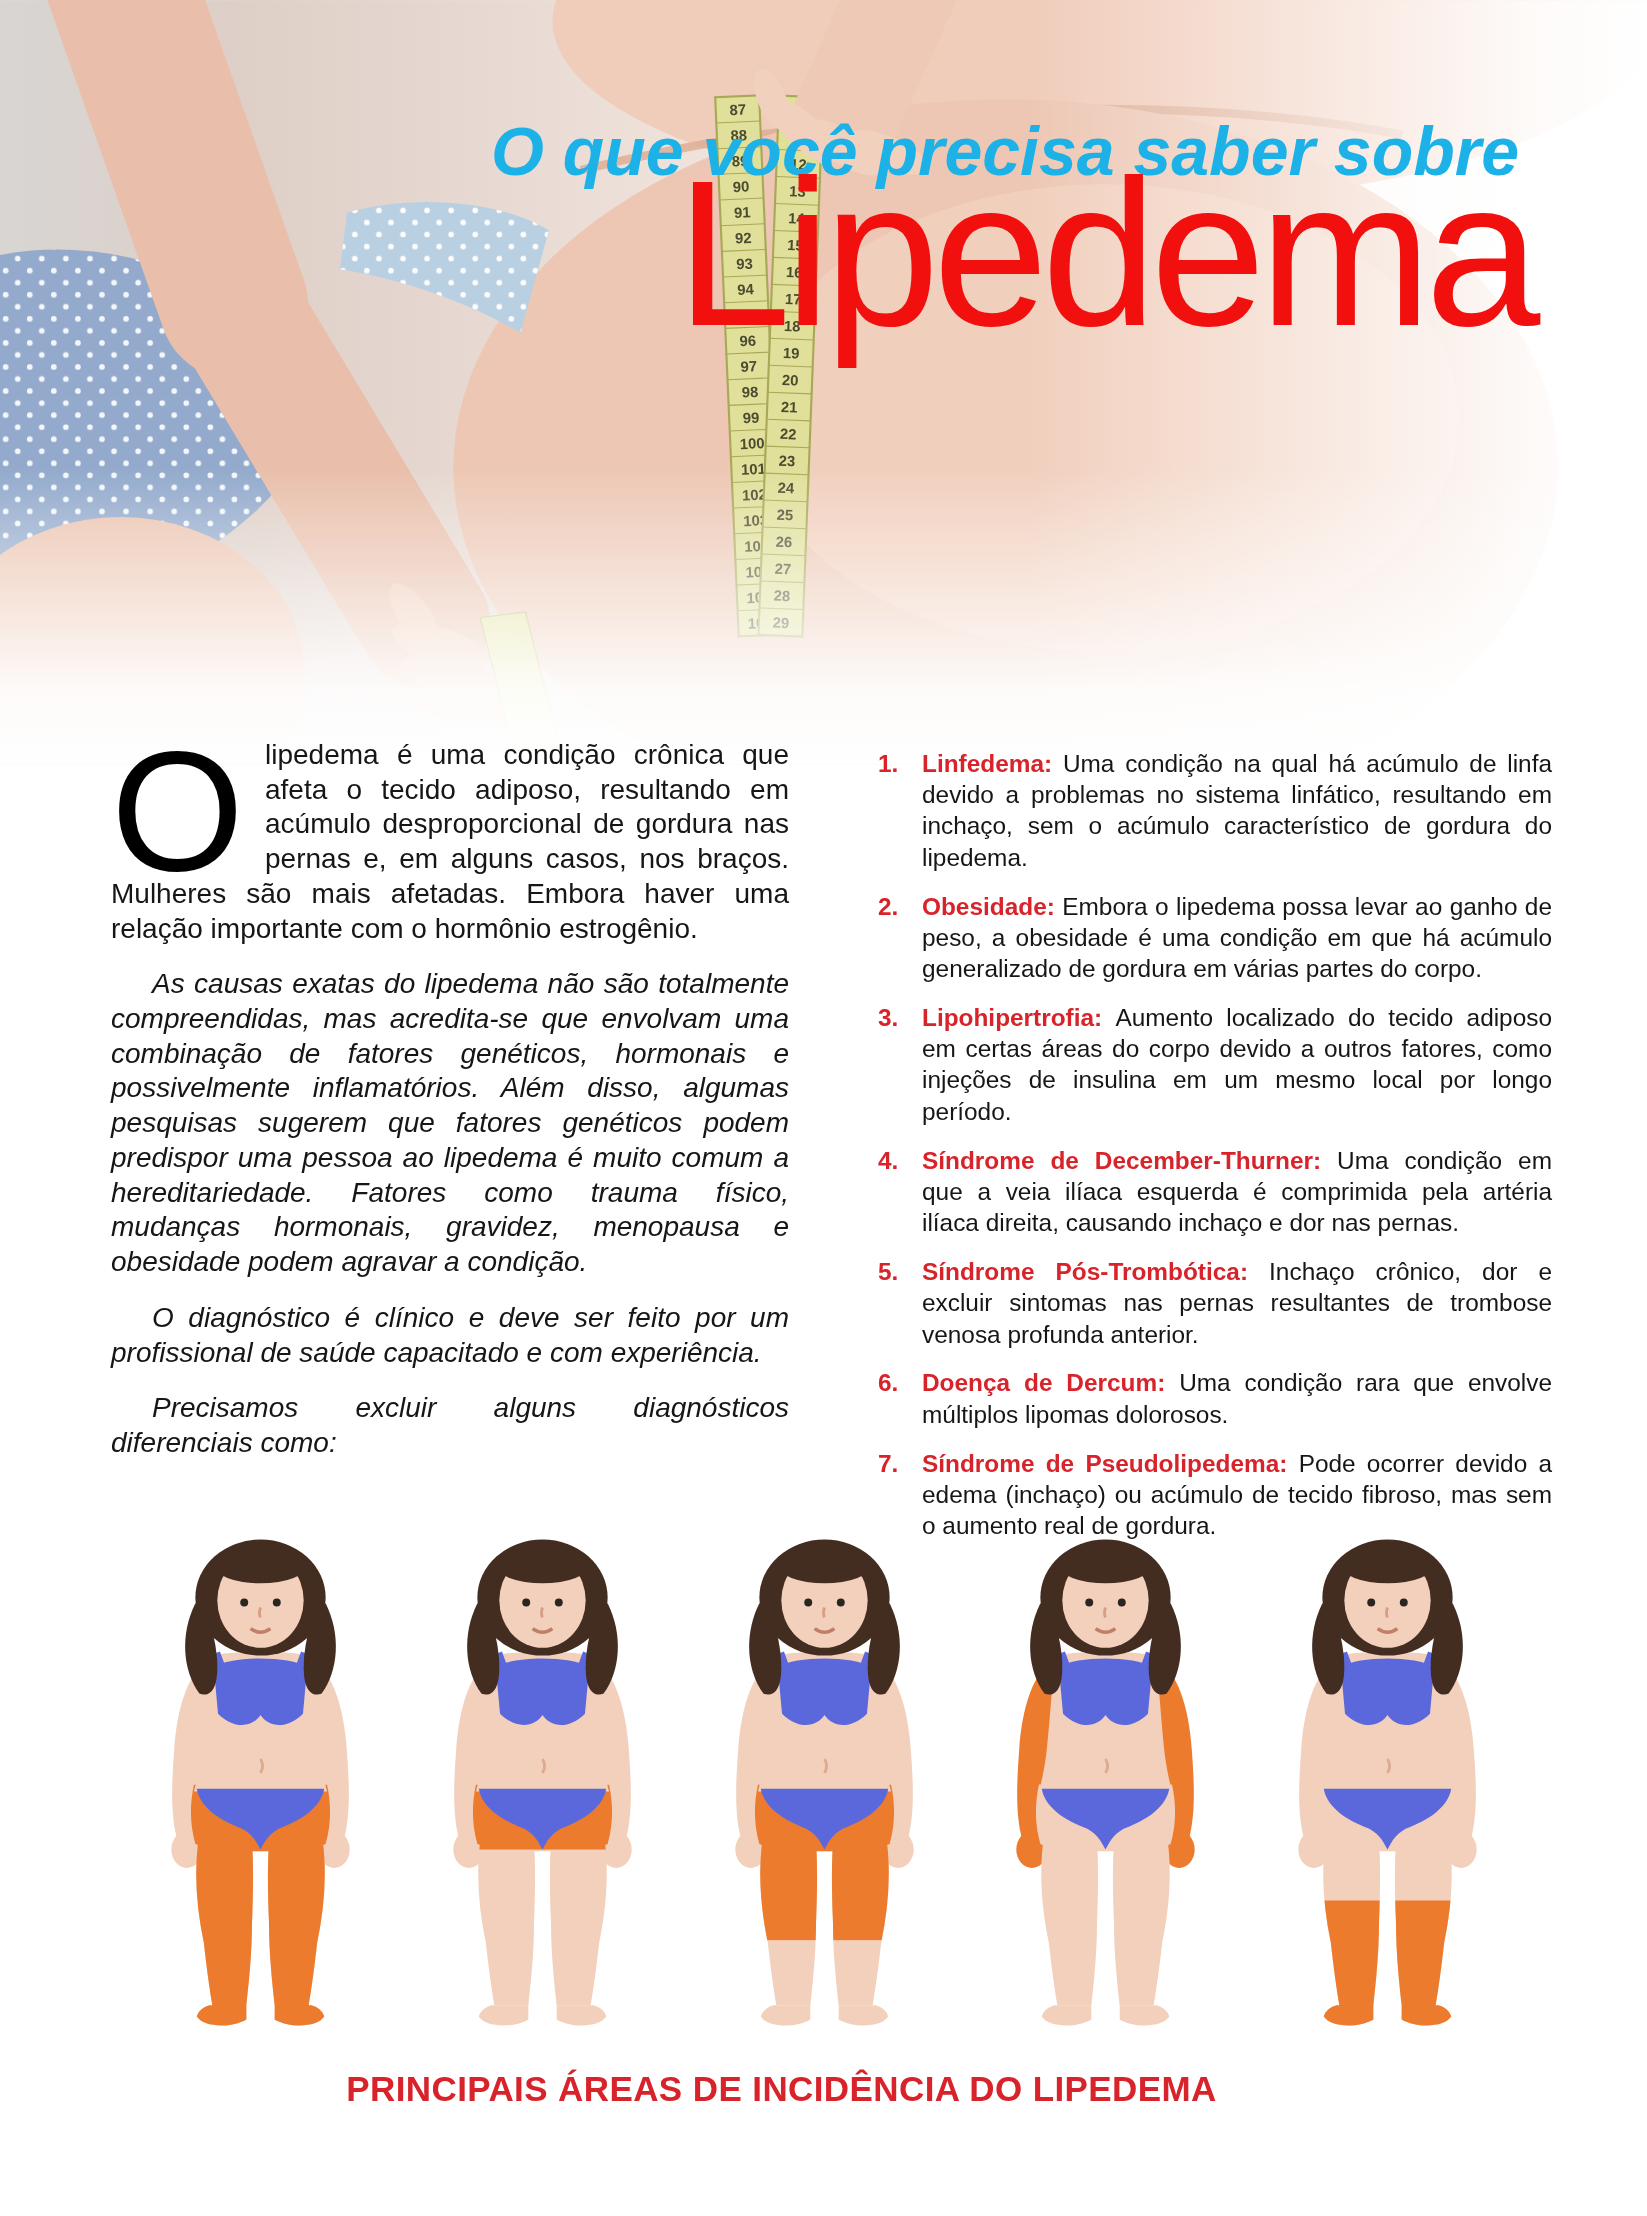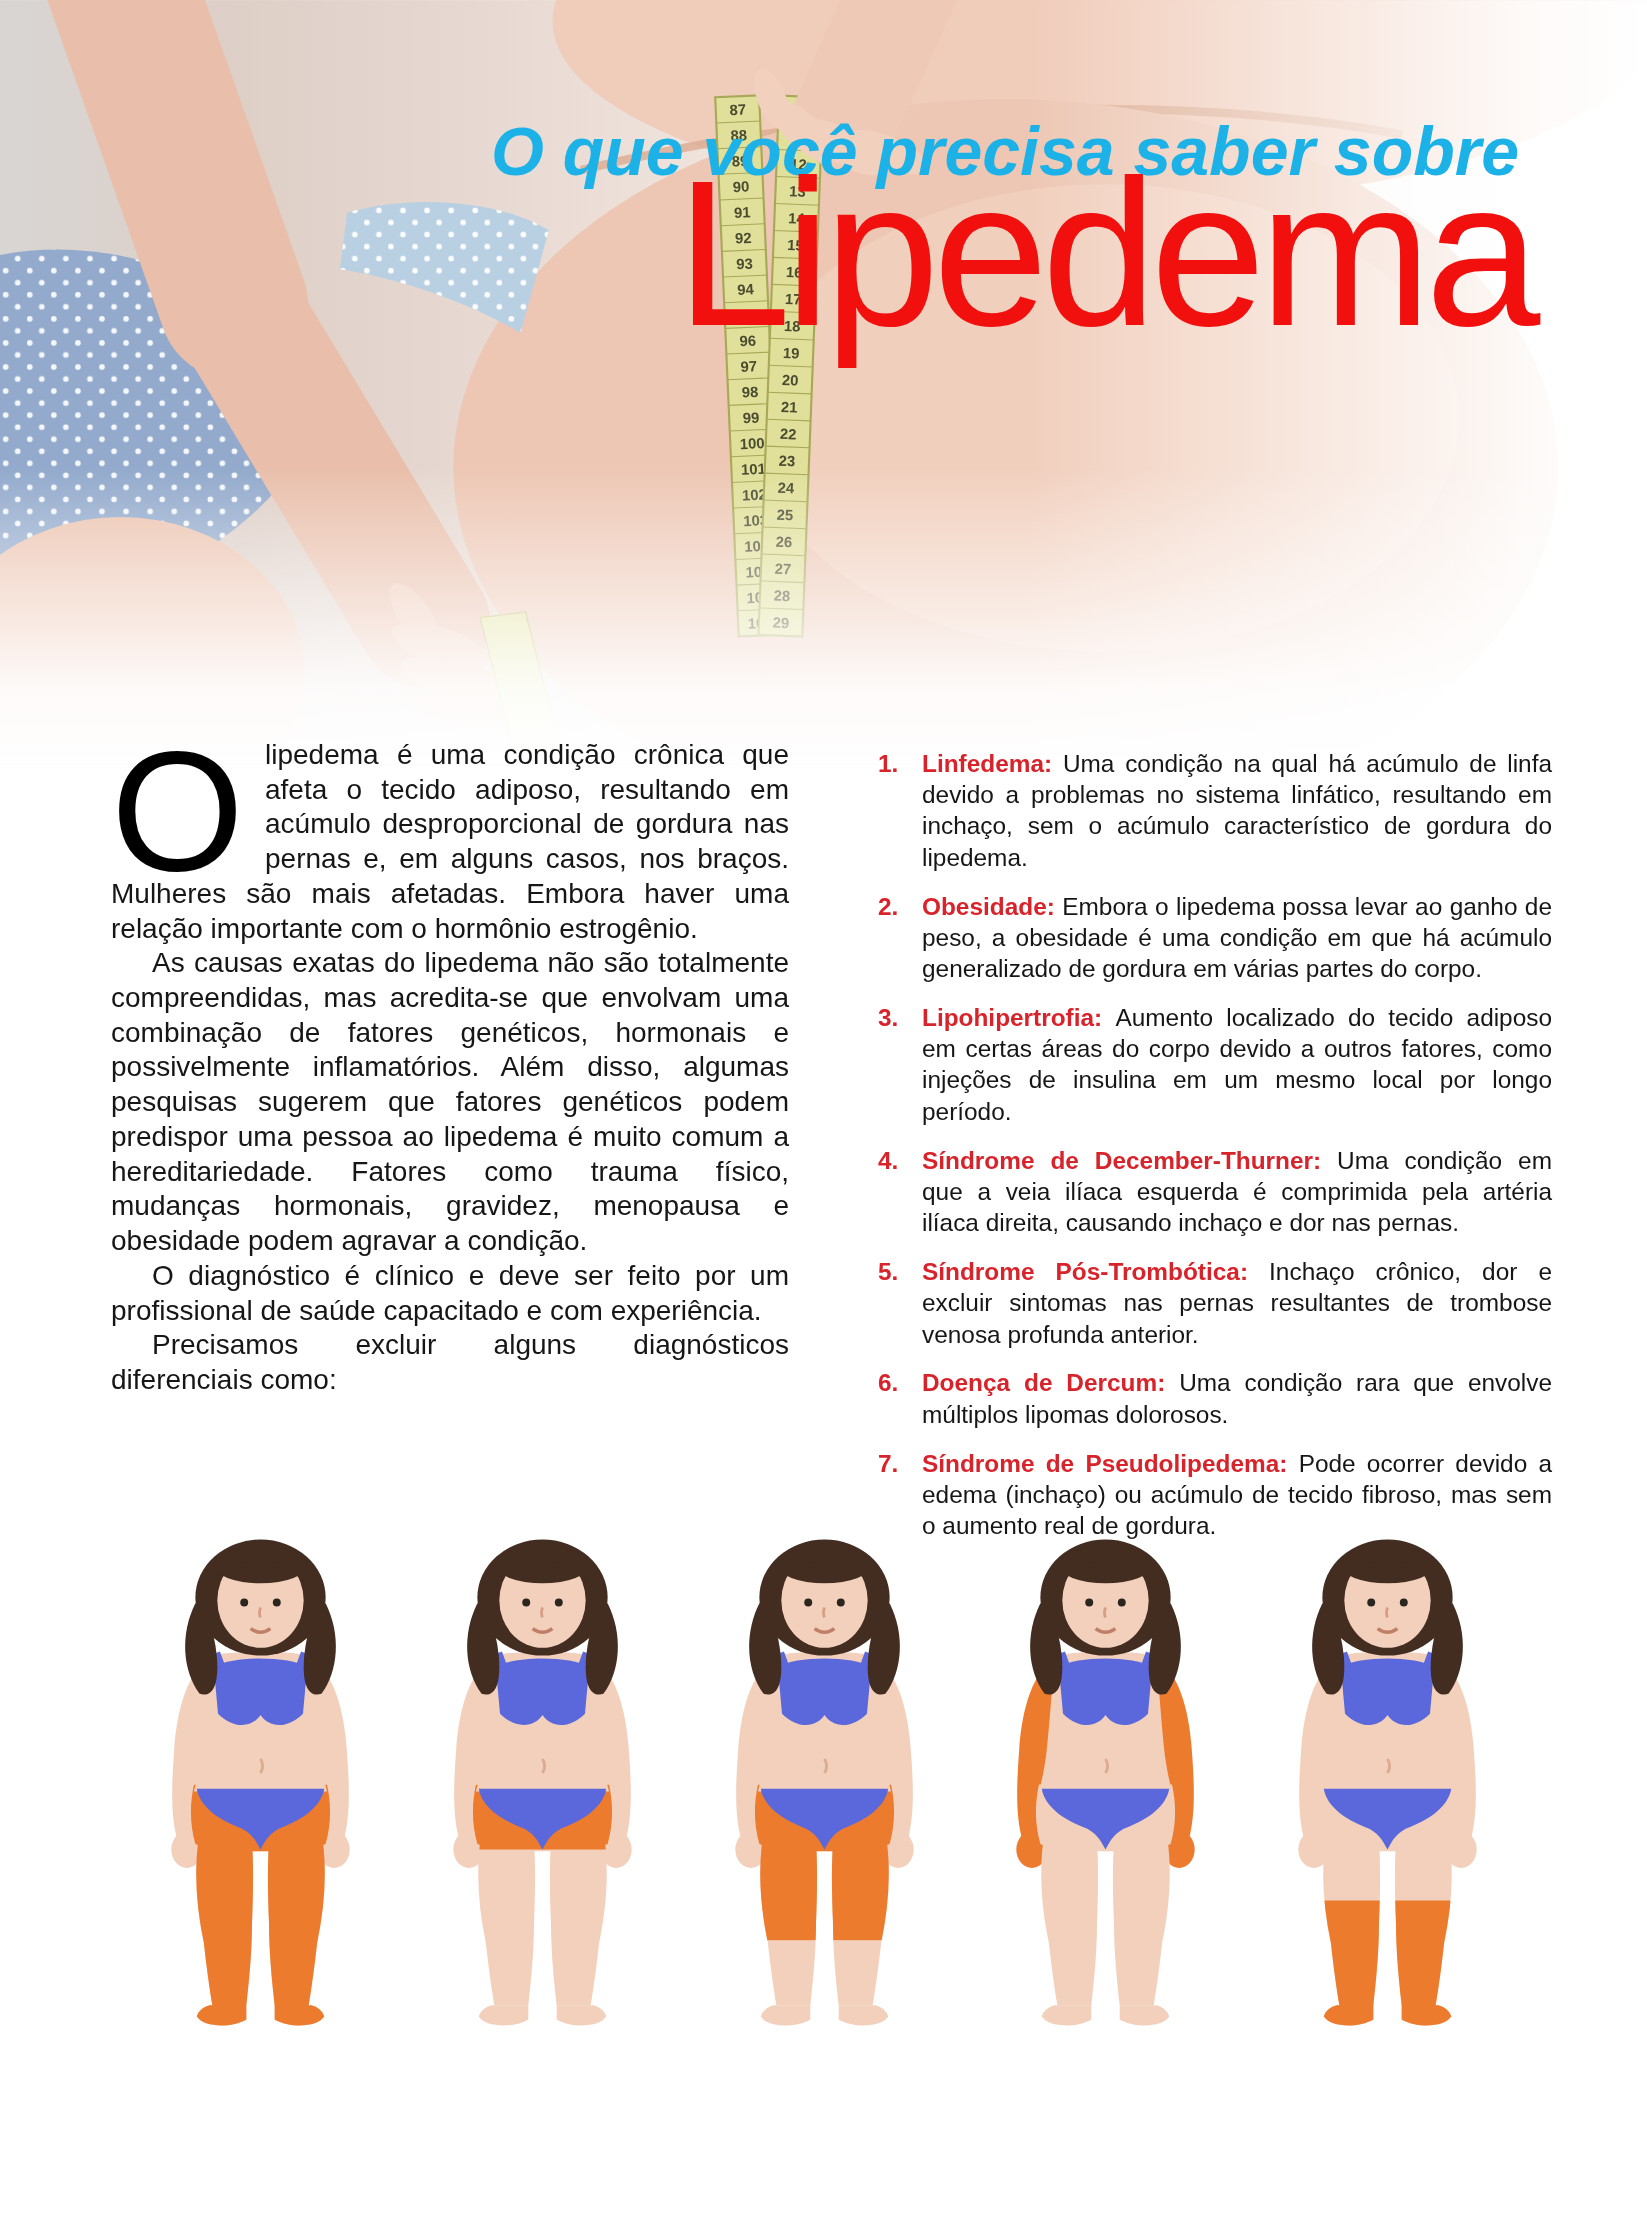--- a/index.html
+++ b/index.html
@@ -35,21 +35,21 @@
   }
   
   .col-left{
     position:absolute;left:111px;top:738px;width:678px;
     font-size:28px;line-height:1.24;text-align:justify;
   }
   .col-left .dropcap{
     float:left;font-size:171px;line-height:.74;padding:10px 21px 0 0;color:#000;
   }
   .col-left p{margin:0;}
-  .col-left p + p{text-indent:41px;}
+  .col-left p + p{margin-top:21px;text-indent:41px;font-style:italic;}
   .col-right{
     position:absolute;left:878px;top:748px;width:674px;
     font-size:24.4px;line-height:1.28;text-align:justify;
   }
   .diff-item{position:relative;padding-left:44px;margin-bottom:17.7px;}
   .diff-item .num{
     position:absolute;left:0;top:0;color:var(--accent-red);font-weight:700;
   }
   .diff-item .term{color:var(--accent-red);font-weight:700;}
   
@@ -476,15 +476,16 @@
       <path d="M146,58 C157,80 155,106 143,122 C133,125 129,114 131,94 C133,77 137,66 146,58 Z"></path>
     </g>
     <g>
       <circle cx="88.5" cy="57.5" r="2.8" fill="#2b2520"></circle>
       <circle cx="111.5" cy="57.5" r="2.8" fill="#2b2520"></circle>
       <path d="M100,61 C99,64 99,66 100,68" stroke="#d79e86" stroke-width="2" fill="none"></path>
       <path d="M93,76 Q100,81 107,76" stroke="#c08068" stroke-width="2.5" fill="none"></path>
     </g>
   </svg>
     </div>
+  <div class="figures-caption">PRINCIPAIS ÁREAS DE INCIDÊNCIA DO LIPEDEMA</div>
 
 </div>
 
 
 </body></html>

